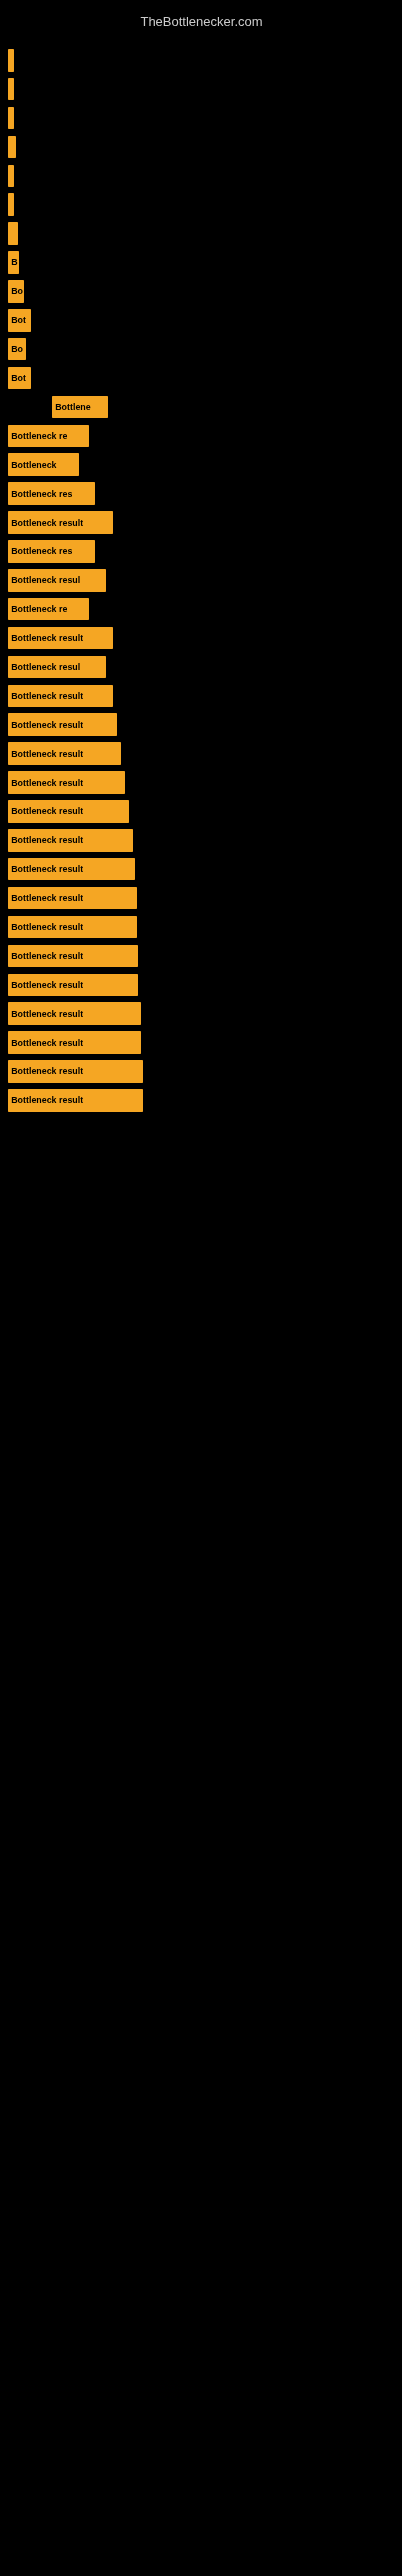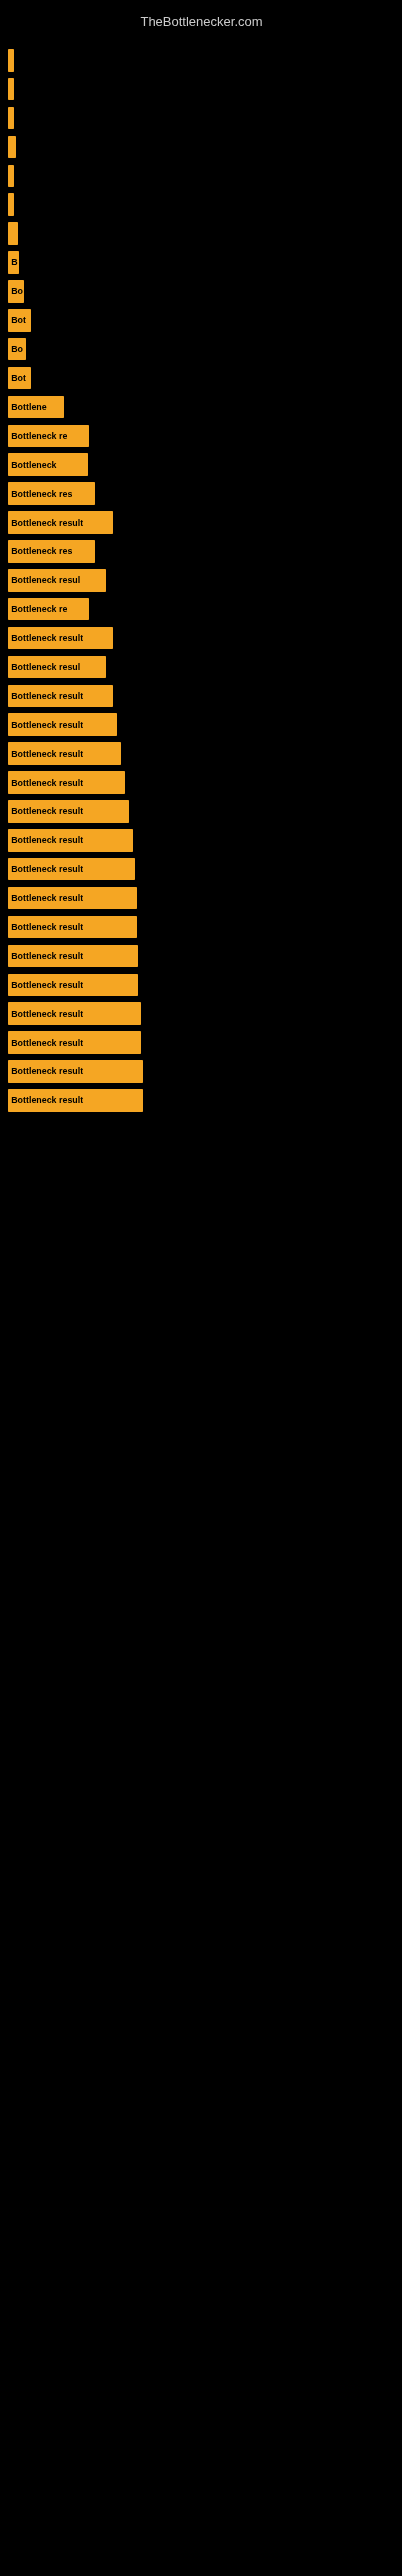--- a/index.html
+++ b/index.html
@@ -116,31 +116,31 @@
       <div class="bar" style="width: 17.7px;">
         <span class="bar-label">Bo</span>
       </div>
     </div>
     <div class="bar-row">
       <div class="bar" style="width: 22.5px;">
         <span class="bar-label">Bot</span>
       </div>
     </div>
     <div class="bar-row">
-      <div class="bar" style="width: 56px;">
+      <div class="bar" style="width: 56px; margin-left: 44px;">
         <span class="bar-label">Bottlene</span>
       </div>
     </div>
     <div class="bar-row">
       <div class="bar" style="width: 81px;">
         <span class="bar-label">Bottleneck re</span>
       </div>
     </div>
     <div class="bar-row">
-      <div class="bar" style="width: 80px;">
+      <div class="bar" style="width: 71px;">
         <span class="bar-label">Bottleneck</span>
       </div>
     </div>
     <div class="bar-row">
       <div class="bar" style="width: 87px;">
         <span class="bar-label">Bottleneck res</span>
       </div>
     </div>
     <div class="bar-row">
       <div class="bar" style="width: 105px;">

